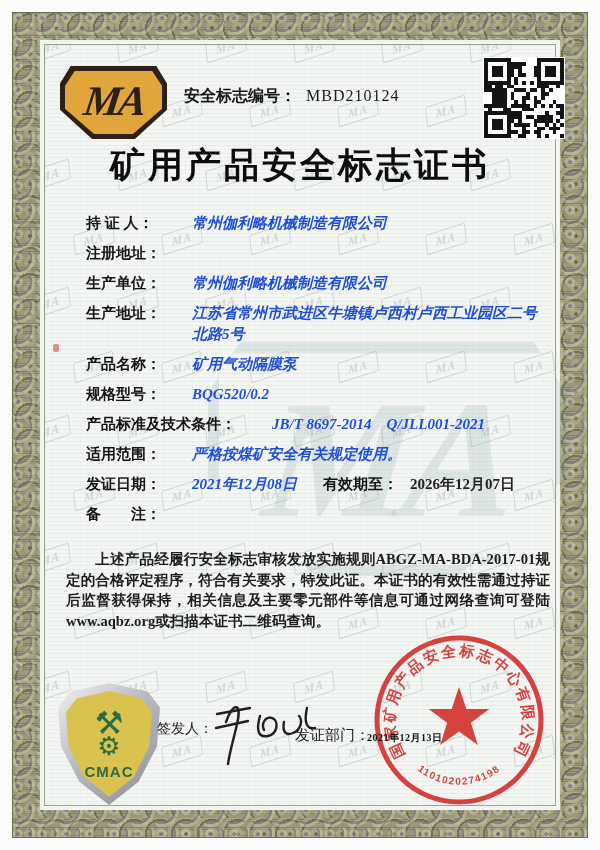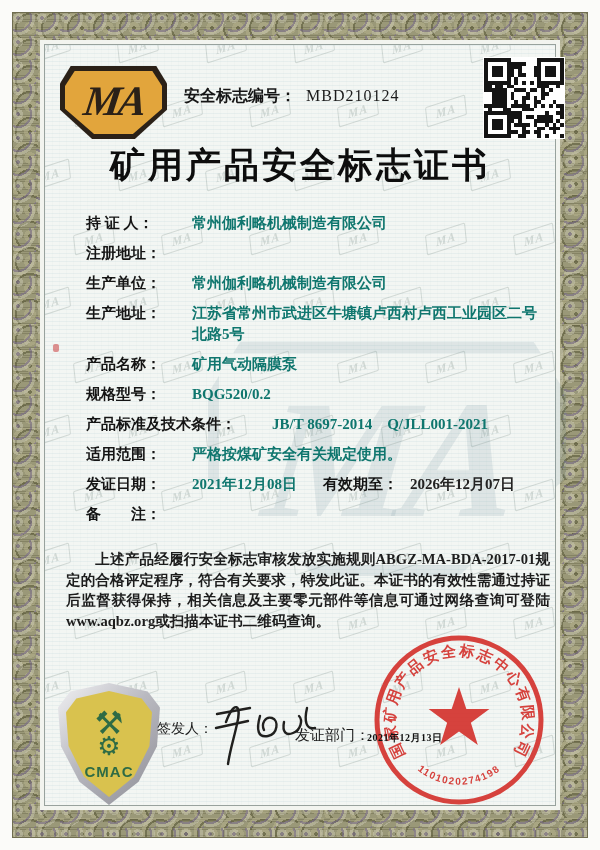--- a/index.html
+++ b/index.html
@@ -70,21 +70,21 @@
   .qr{position:absolute;left:483px;top:57px;width:80px;height:80px;background:#fff;padding:1px;}
   .qr svg{display:block;}
   .doc-title{
     position:absolute;left:0;right:0;top:142px;text-align:center;
     font-size:35px;font-weight:900;letter-spacing:3px;color:#0d0d0d;
   }
   
   .fields{position:absolute;left:86px;top:213px;right:52px;}
   .frow{display:flex;margin-bottom:9px;font-size:15px;line-height:21px;}
   .fl{flex:none;width:106px;font-weight:700;color:#141414;white-space:nowrap;}
-  .fv{flex:1;font-weight:700;color:#0f766e;}
+  .fv{flex:1;font-weight:700;color:#1d4ed8;font-style:italic;}
   .frow.wide .fl{width:auto;margin-right:36px;}
   .fl2{flex:none;font-weight:700;color:#141414;margin-left:26px;white-space:nowrap;}
   .fv2{flex:none;font-weight:700;color:#222;margin-left:12px;font-family:Liberation Serif, serif;}
   .frow.dates{margin-top:4px;}
   .frow.dates .fv{flex:none;}
   
   .statement{
     position:absolute;left:66px;right:50px;top:549px;
     font-size:14.6px;font-weight:700;line-height:1.42;color:#1d1d1d;
     text-indent:2em;text-align:justify;

